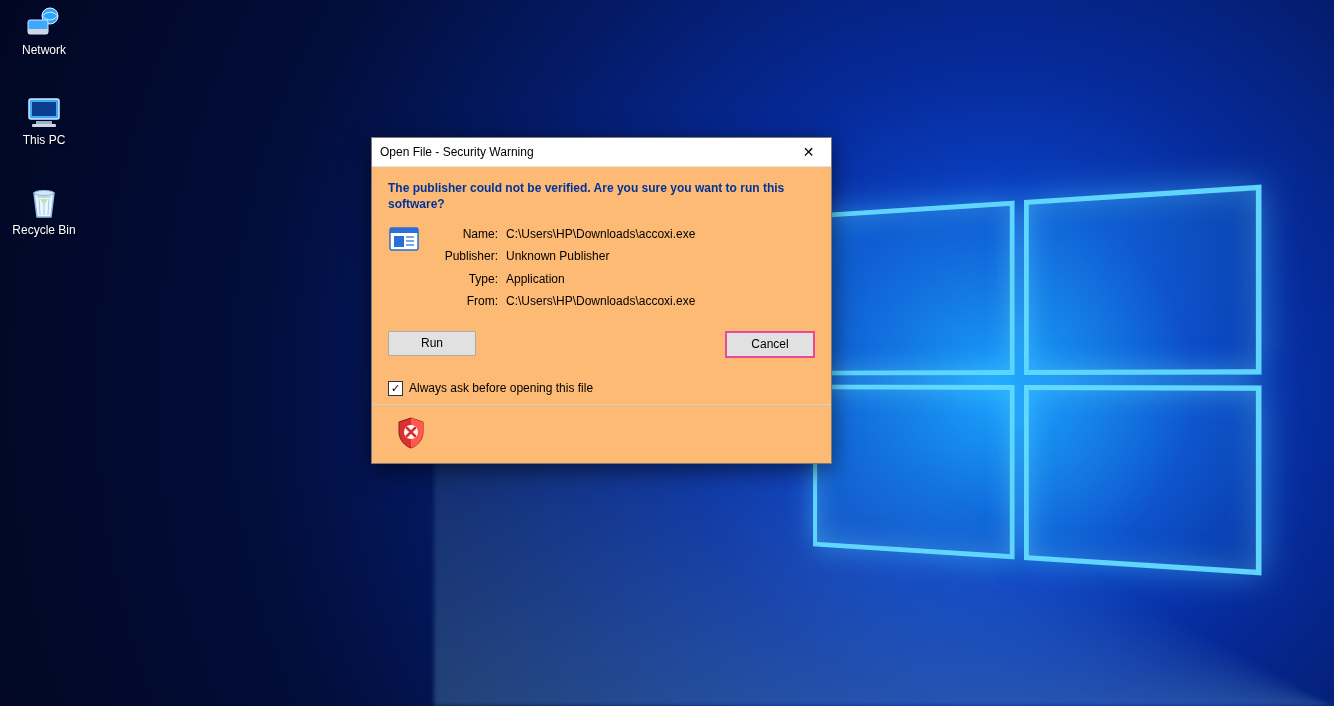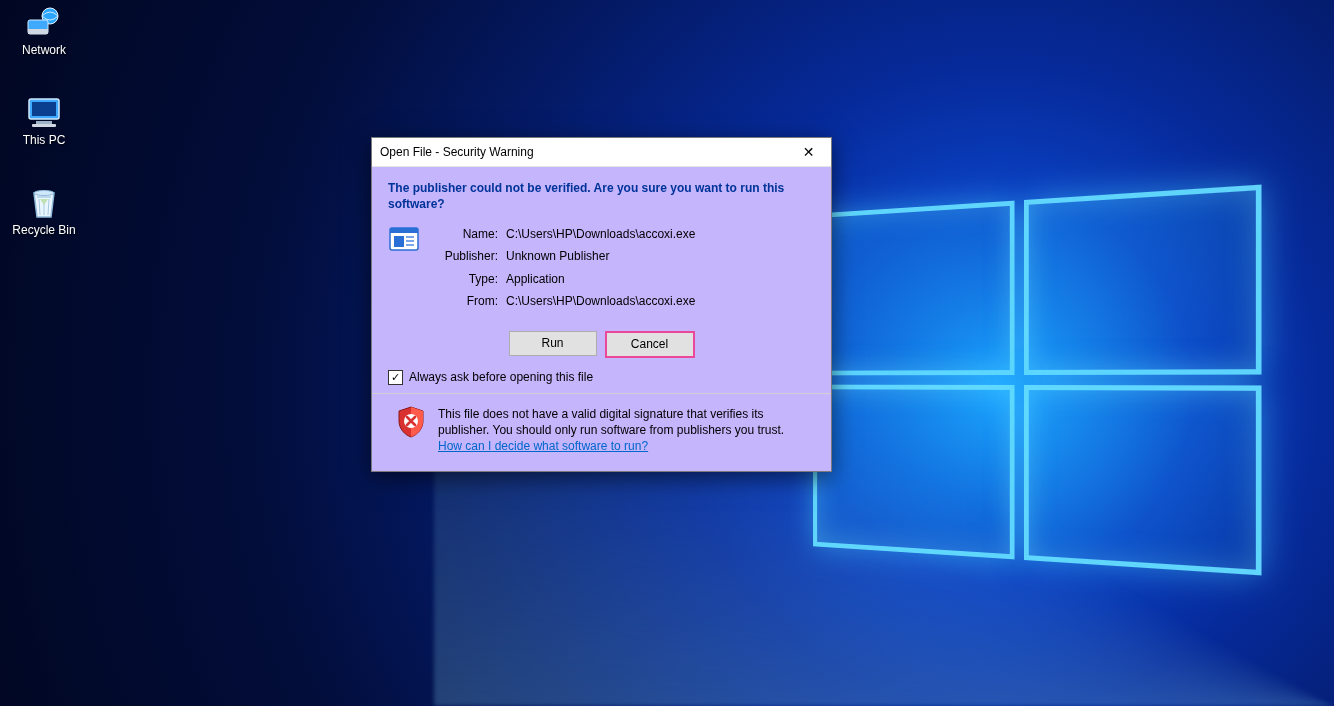--- a/index.html
+++ b/index.html
@@ -113,21 +113,21 @@
     color: #000;
   }
   .titlebar .close {
     width: 45px;
     height: 28px;
     display:flex; align-items:center; justify-content:center;
     font-size: 14px;
   }
 
   .body {
-    background: #c4b5fd;
+    background: #fdba74;
     padding: 14px 16px 10px 16px;
   }
   .body .heading {
     font-weight: bold;
     color: #003399;
     font-size: 12px;
     margin-bottom: 12px;
     line-height: 1.3;
   }
   .file-row {
@@ -152,24 +152,24 @@
     width: 70px;
     text-align: right;
     padding-right: 8px;
     color: #000;
   }
   .fields .fv { flex:1; color:#000; }
   .fields .fv.bold { font-weight: normal; }
 
   .btns {
     display:flex;
-    justify-content:center;
+    justify-content:space-between;
     gap: 8px;
     margin-top: 16px;
-    margin-bottom: 12px;
+    margin-bottom: 23px;
   }
   .btn {
     width: 86px;
     height: 23px;
     font-size: 12px;
     background: #e1e1e1;
     border: 1px solid #adadad;
     display:flex; align-items:center; justify-content:center;
     cursor: default;
   }
@@ -344,22 +344,18 @@
 
       <div class="warn-sec">
         <div class="shield">
           <svg class="svg" width="30" height="32" viewBox="0 0 30 32">
             <path d="M15 1 L27 5 V15 C27 23 21 29 15 31 C9 29 3 23 3 15 V5 Z" fill="#d93030" stroke="#8a1a1a"></path>
             <path d="M15 1 L27 5 V15 C27 23 21 29 15 31" fill="#ff5a4a"></path>
             <circle cx="15" cy="15" r="7" fill="#fff"></circle>
             <path d="M11 11 L19 19 M19 11 L11 19" stroke="#d93030" stroke-width="2.5" stroke-linecap="round"></path>
           </svg>
         </div>
-        <div class="warn-text">
-          <span>This file does not have a valid digital signature that verifies its publisher.  You should only run software from publishers you trust.</span><br>
-          <span class="link">How can I decide what software to run?</span>
-        </div>
       </div>
 
     </div>
   </div>
 
 </div>
 
 </body></html>

